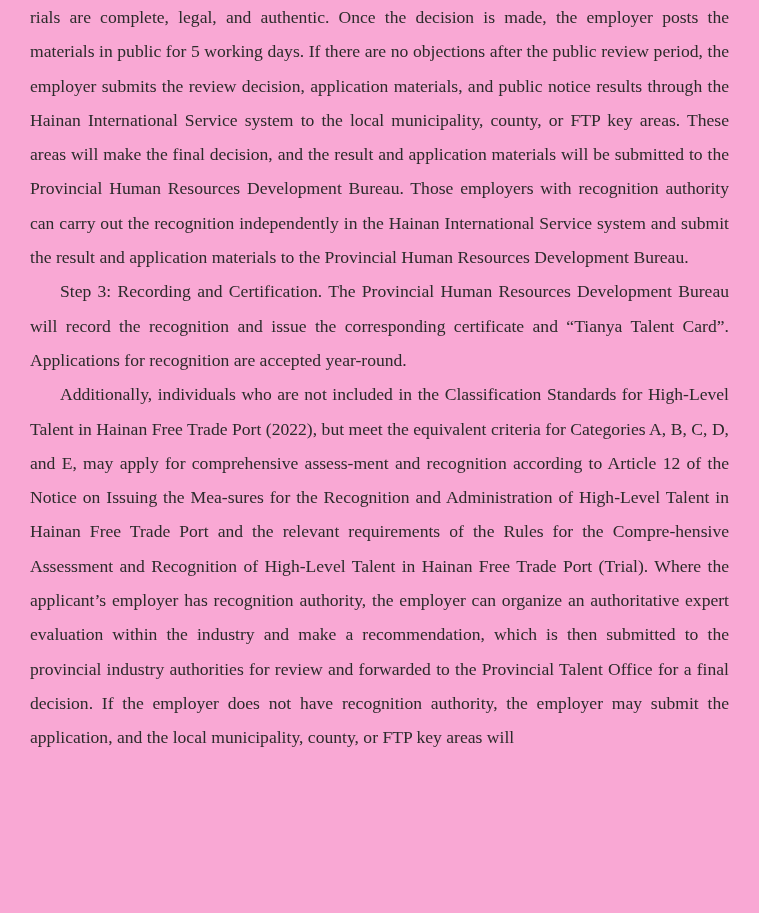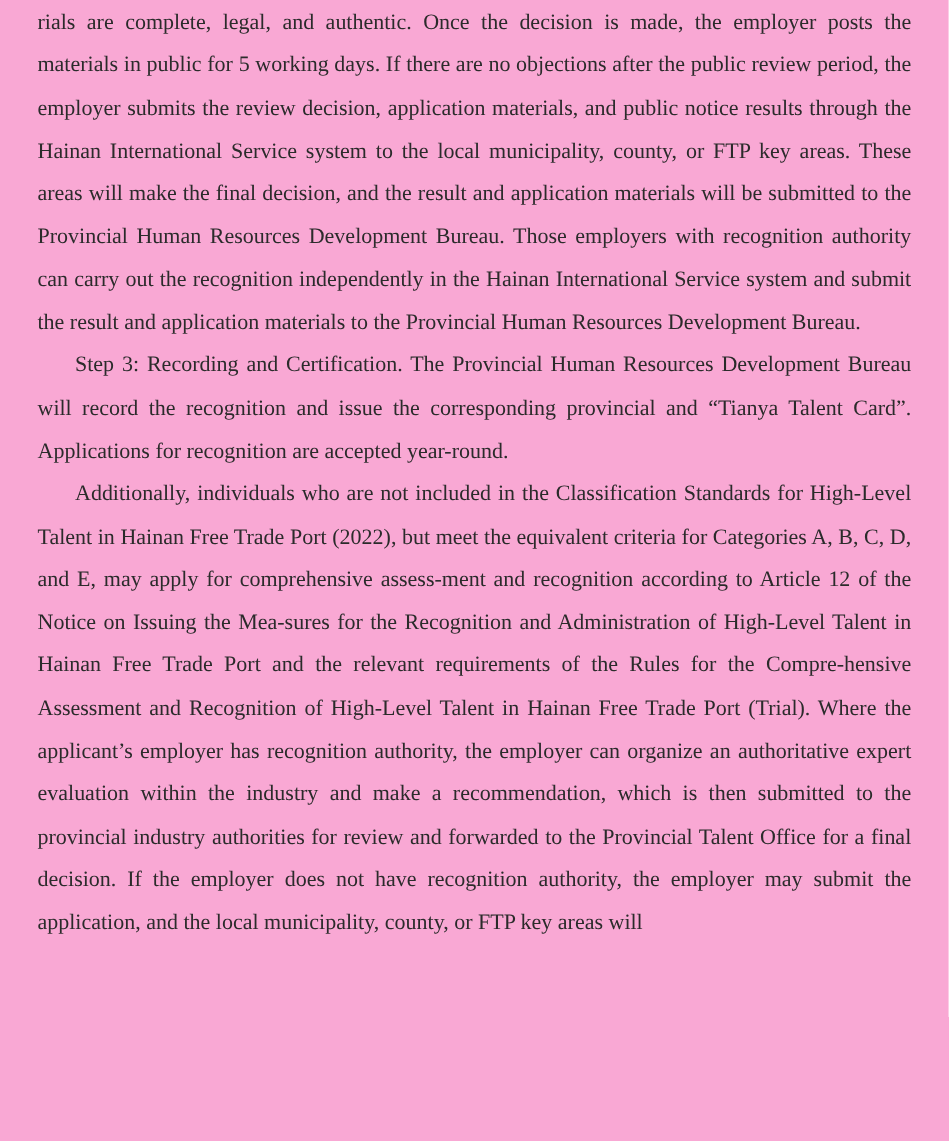--- a/index.html
+++ b/index.html
@@ -37,16 +37,16 @@
   .first-frag {
     margin-top: 2px;
   }
 </style>
 </head>
 <body>
 
 <div class="page">
   <div class="body-text">
     <p class="para first-frag">rials are complete, legal, and authentic. Once the decision is made, the employer posts the materials in public for 5 working days. If there are no objections after the public review period, the employer submits the review decision, application materials, and public notice results through the Hainan International Service system to the local municipality, county, or FTP key areas. These areas will make the final decision, and the result and application materials will be submitted to the Provincial Human Resources Development Bureau. Those employers with recognition authority can carry out the recognition independently in the Hainan International Service system and submit the result and application materials to the Provincial Human Resources Development Bureau.</p>
-    <p class="para indent">Step 3: Recording and Certification. The Provincial Human Resources Development Bureau will record the recognition and issue the corresponding provincial and “Tianya Talent Card”. Applications for recognition are accepted year-round.</p>
+    <p class="para indent">Step 3: Recording and Certification. The Provincial Human Resources Development Bureau will record the recognition and issue the corresponding certificate and “Tianya Talent Card”. Applications for recognition are accepted year-round.</p>
     <p class="para indent">Additionally, individuals who are not included in the Classification Standards for High-Level Talent in Hainan Free Trade Port (2022), but meet the equivalent criteria for Categories A, B, C, D, and E, may apply for comprehensive assess-ment and recognition according to Article 12 of the Notice on Issuing the Mea-sures for the Recognition and Administration of High-Level Talent in Hainan Free Trade Port and the relevant requirements of the Rules for the Compre-hensive Assessment and Recognition of High-Level Talent in Hainan Free Trade Port (Trial). Where the applicant’s employer has recognition authority, the employer can organize an authoritative expert evaluation within the industry and make a recommendation, which is then submitted to the provincial industry authorities for review and forwarded to the Provincial Talent Office for a final decision. If the employer does not have recognition authority, the employer may submit the application, and the local municipality, county, or FTP key areas will</p>
   </div>
 </div>
 
 </body></html>

